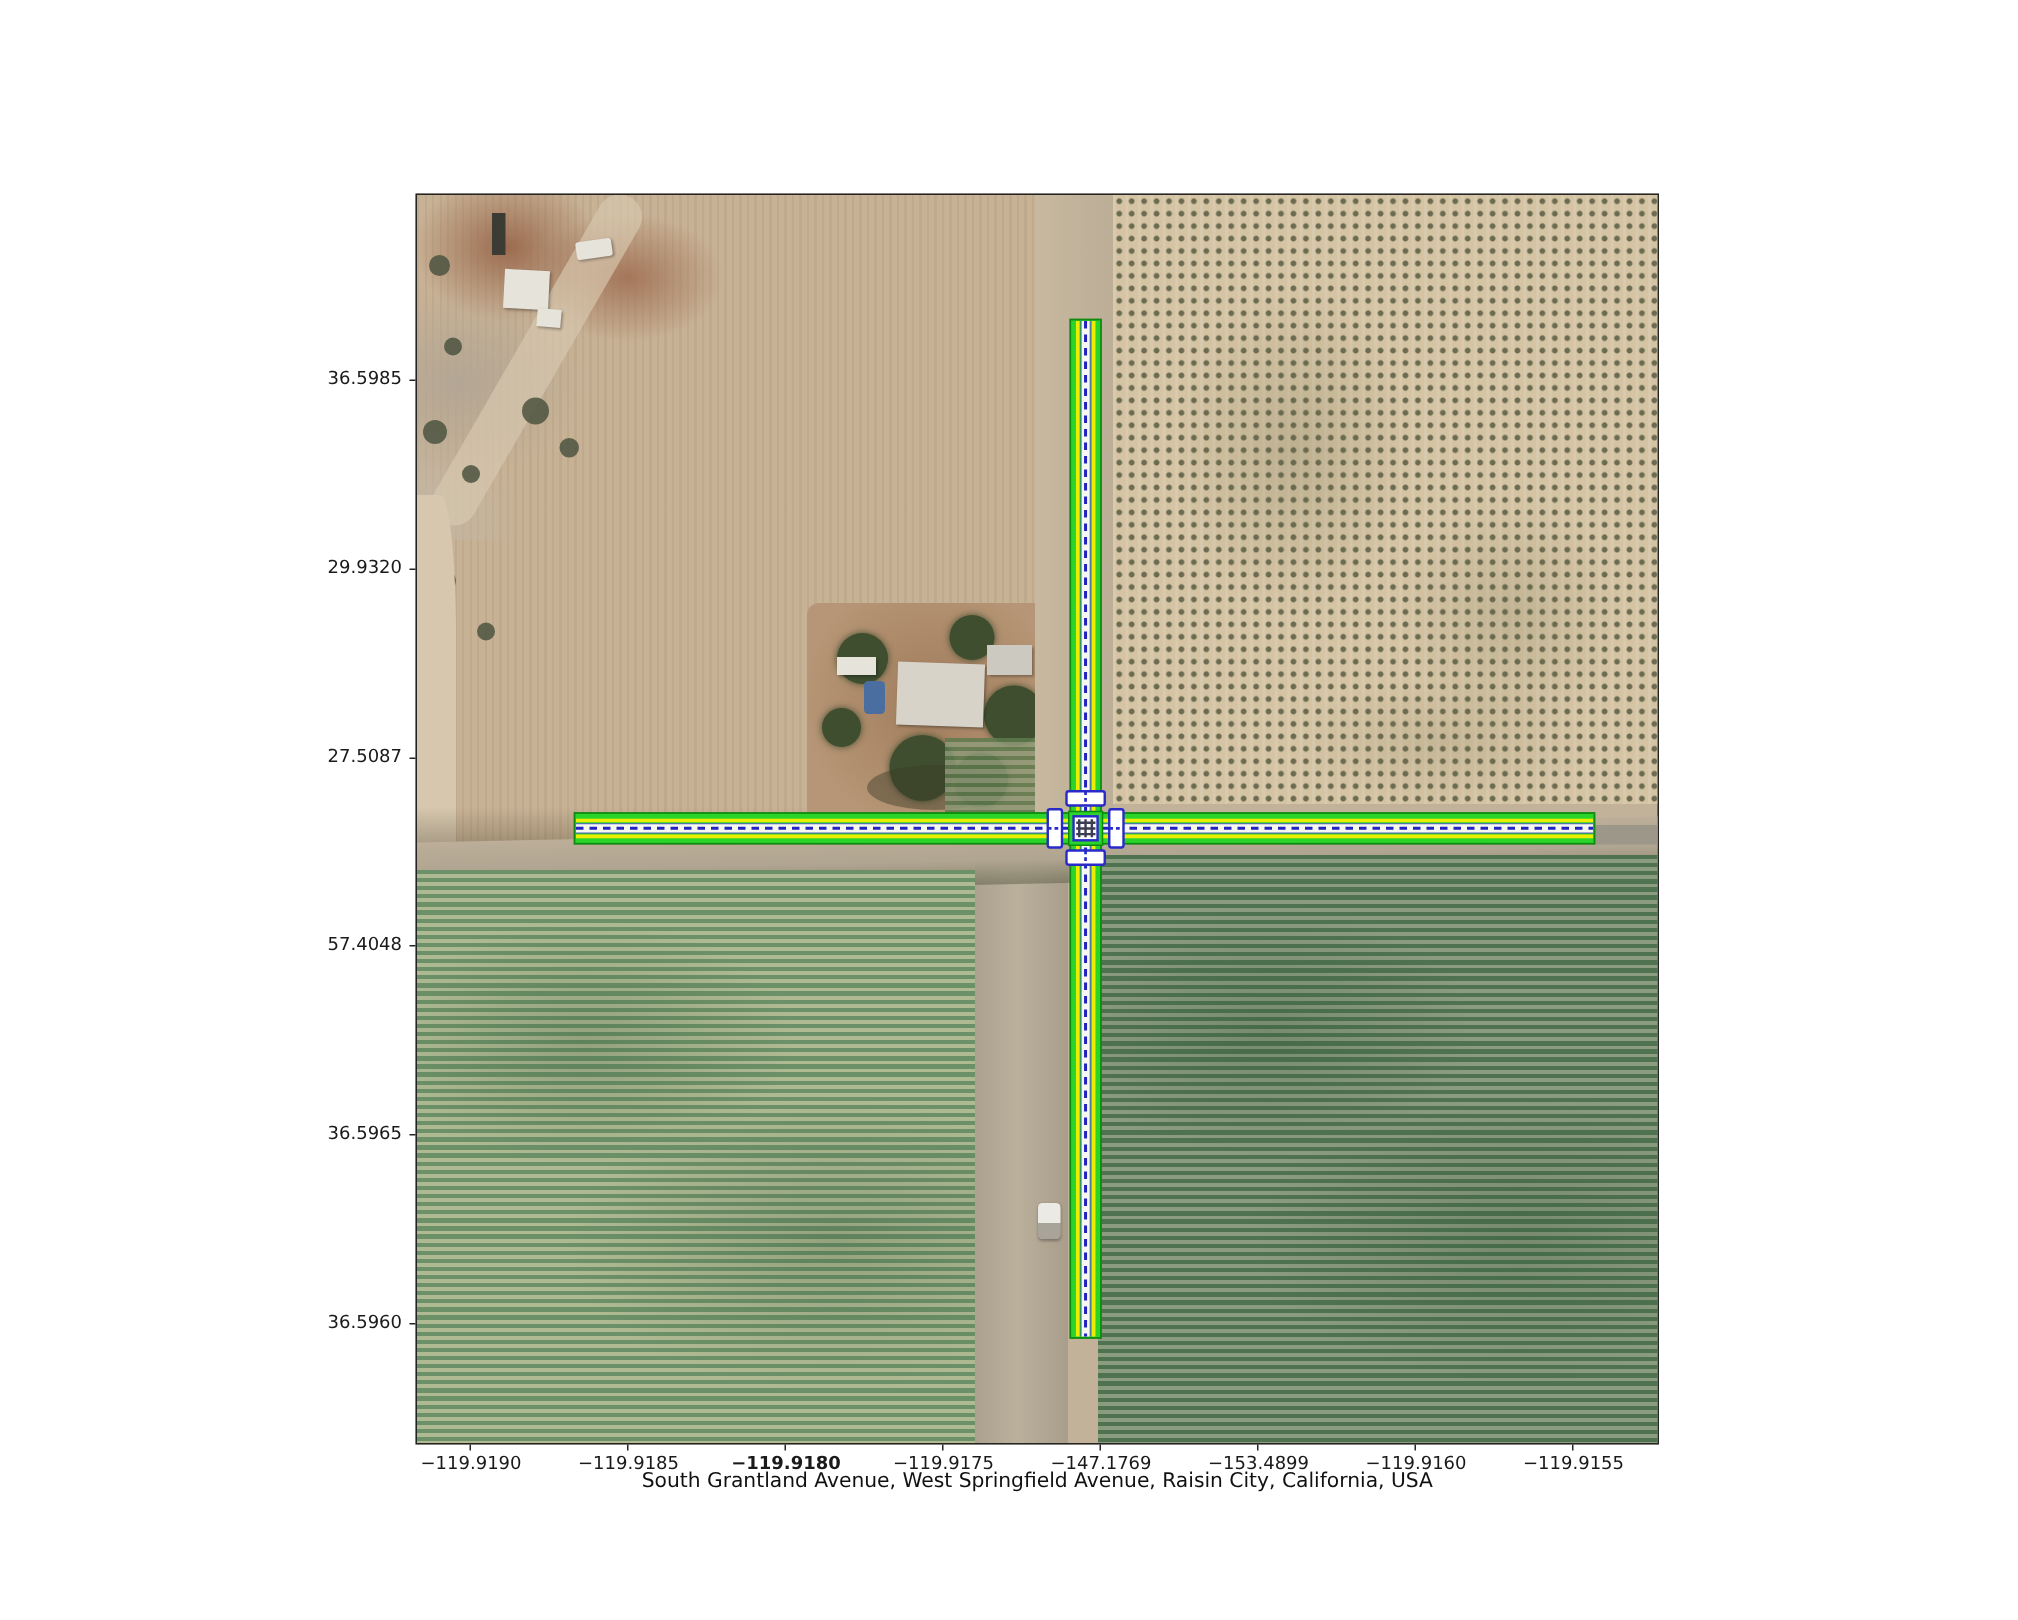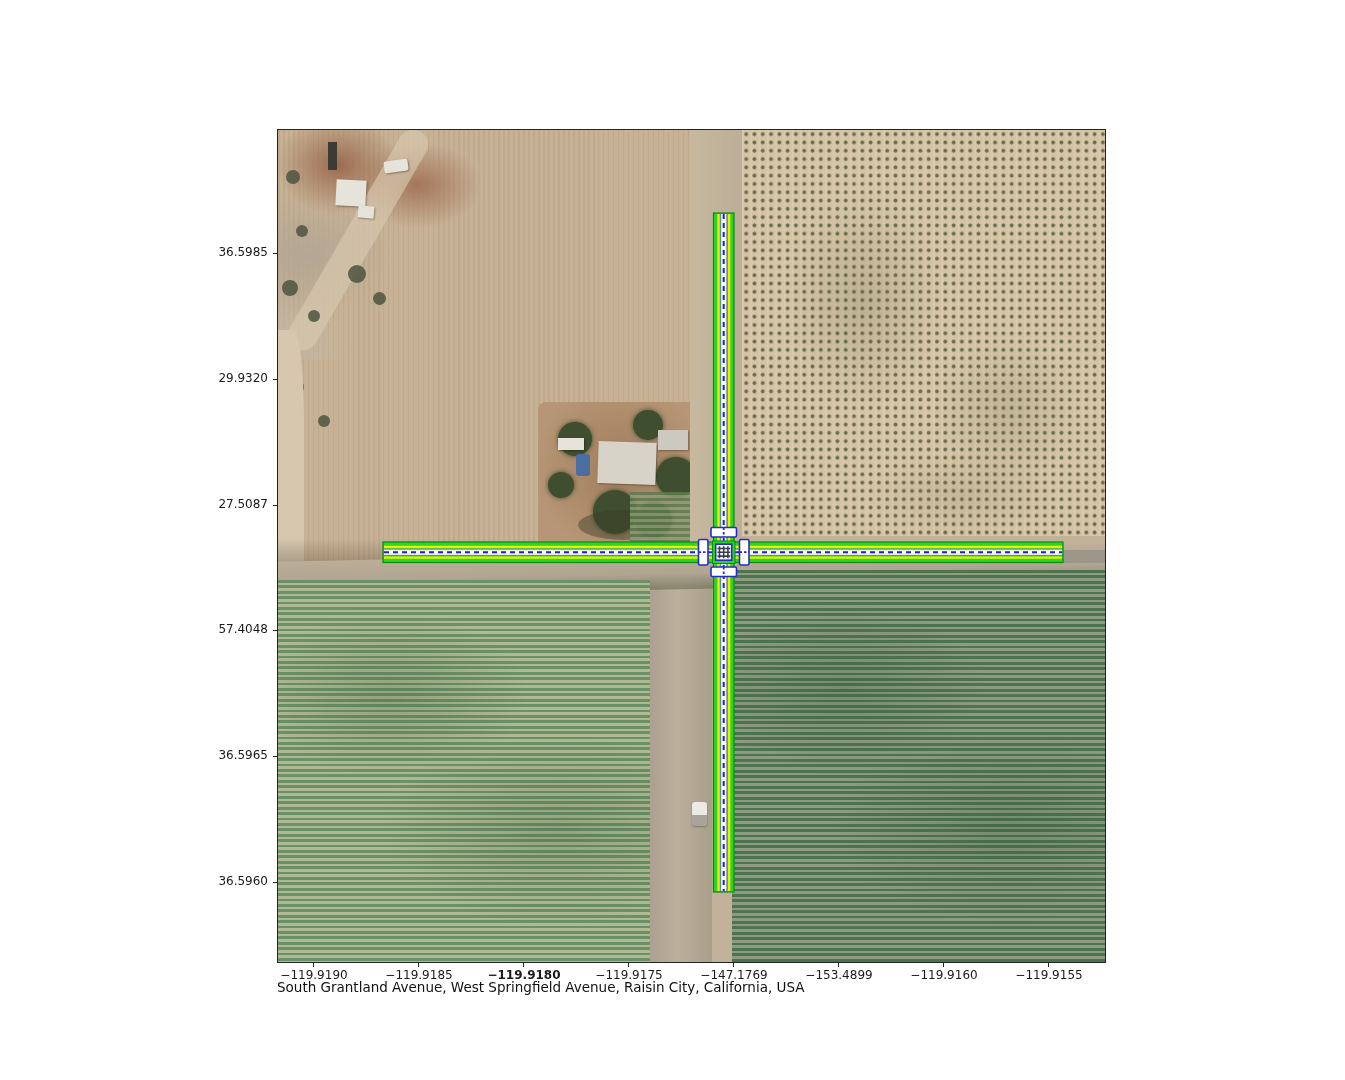--- a/index.html
+++ b/index.html
@@ -45,21 +45,21 @@
       radial-gradient(260px 140px at 75% 65%,rgba(40,70,45,.20),rgba(0,0,0,0) 70%);}
   .road-cont{left:783px;top:420px;width:44px;height:13px;background:#9d9789;}
   .truck{left:414px;top:672px;width:15px;height:24px;border-radius:3px;
       background:linear-gradient(180deg,#eceae4 0 55%,#a9a49a 55% 100%);box-shadow:0 1px 2px rgba(0,0,0,.3);}
   .overlay-svg{position:absolute;left:0;top:0;}
   
   .tmx{position:absolute;width:1px;height:4px;background:#242424;}
   .tmy{position:absolute;width:4px;height:1px;background:#242424;}
   .tickx{position:absolute;width:90px;text-align:center;font-size:12px;color:#1a1a1a;}
   .ticky{position:absolute;width:118px;text-align:right;font-size:12px;color:#1a1a1a;}
-  .xlabel{position:absolute;left:277px;top:979px;width:829px;text-align:left;
+  .xlabel{position:absolute;left:277px;top:979px;width:829px;text-align:center;
       font-size:13.5px;color:#111111;}
 </style>
 </head>
 <body>
 
 <div class="figure">
 
   <div class="axes">
 
     <div class="abs field-tl">

